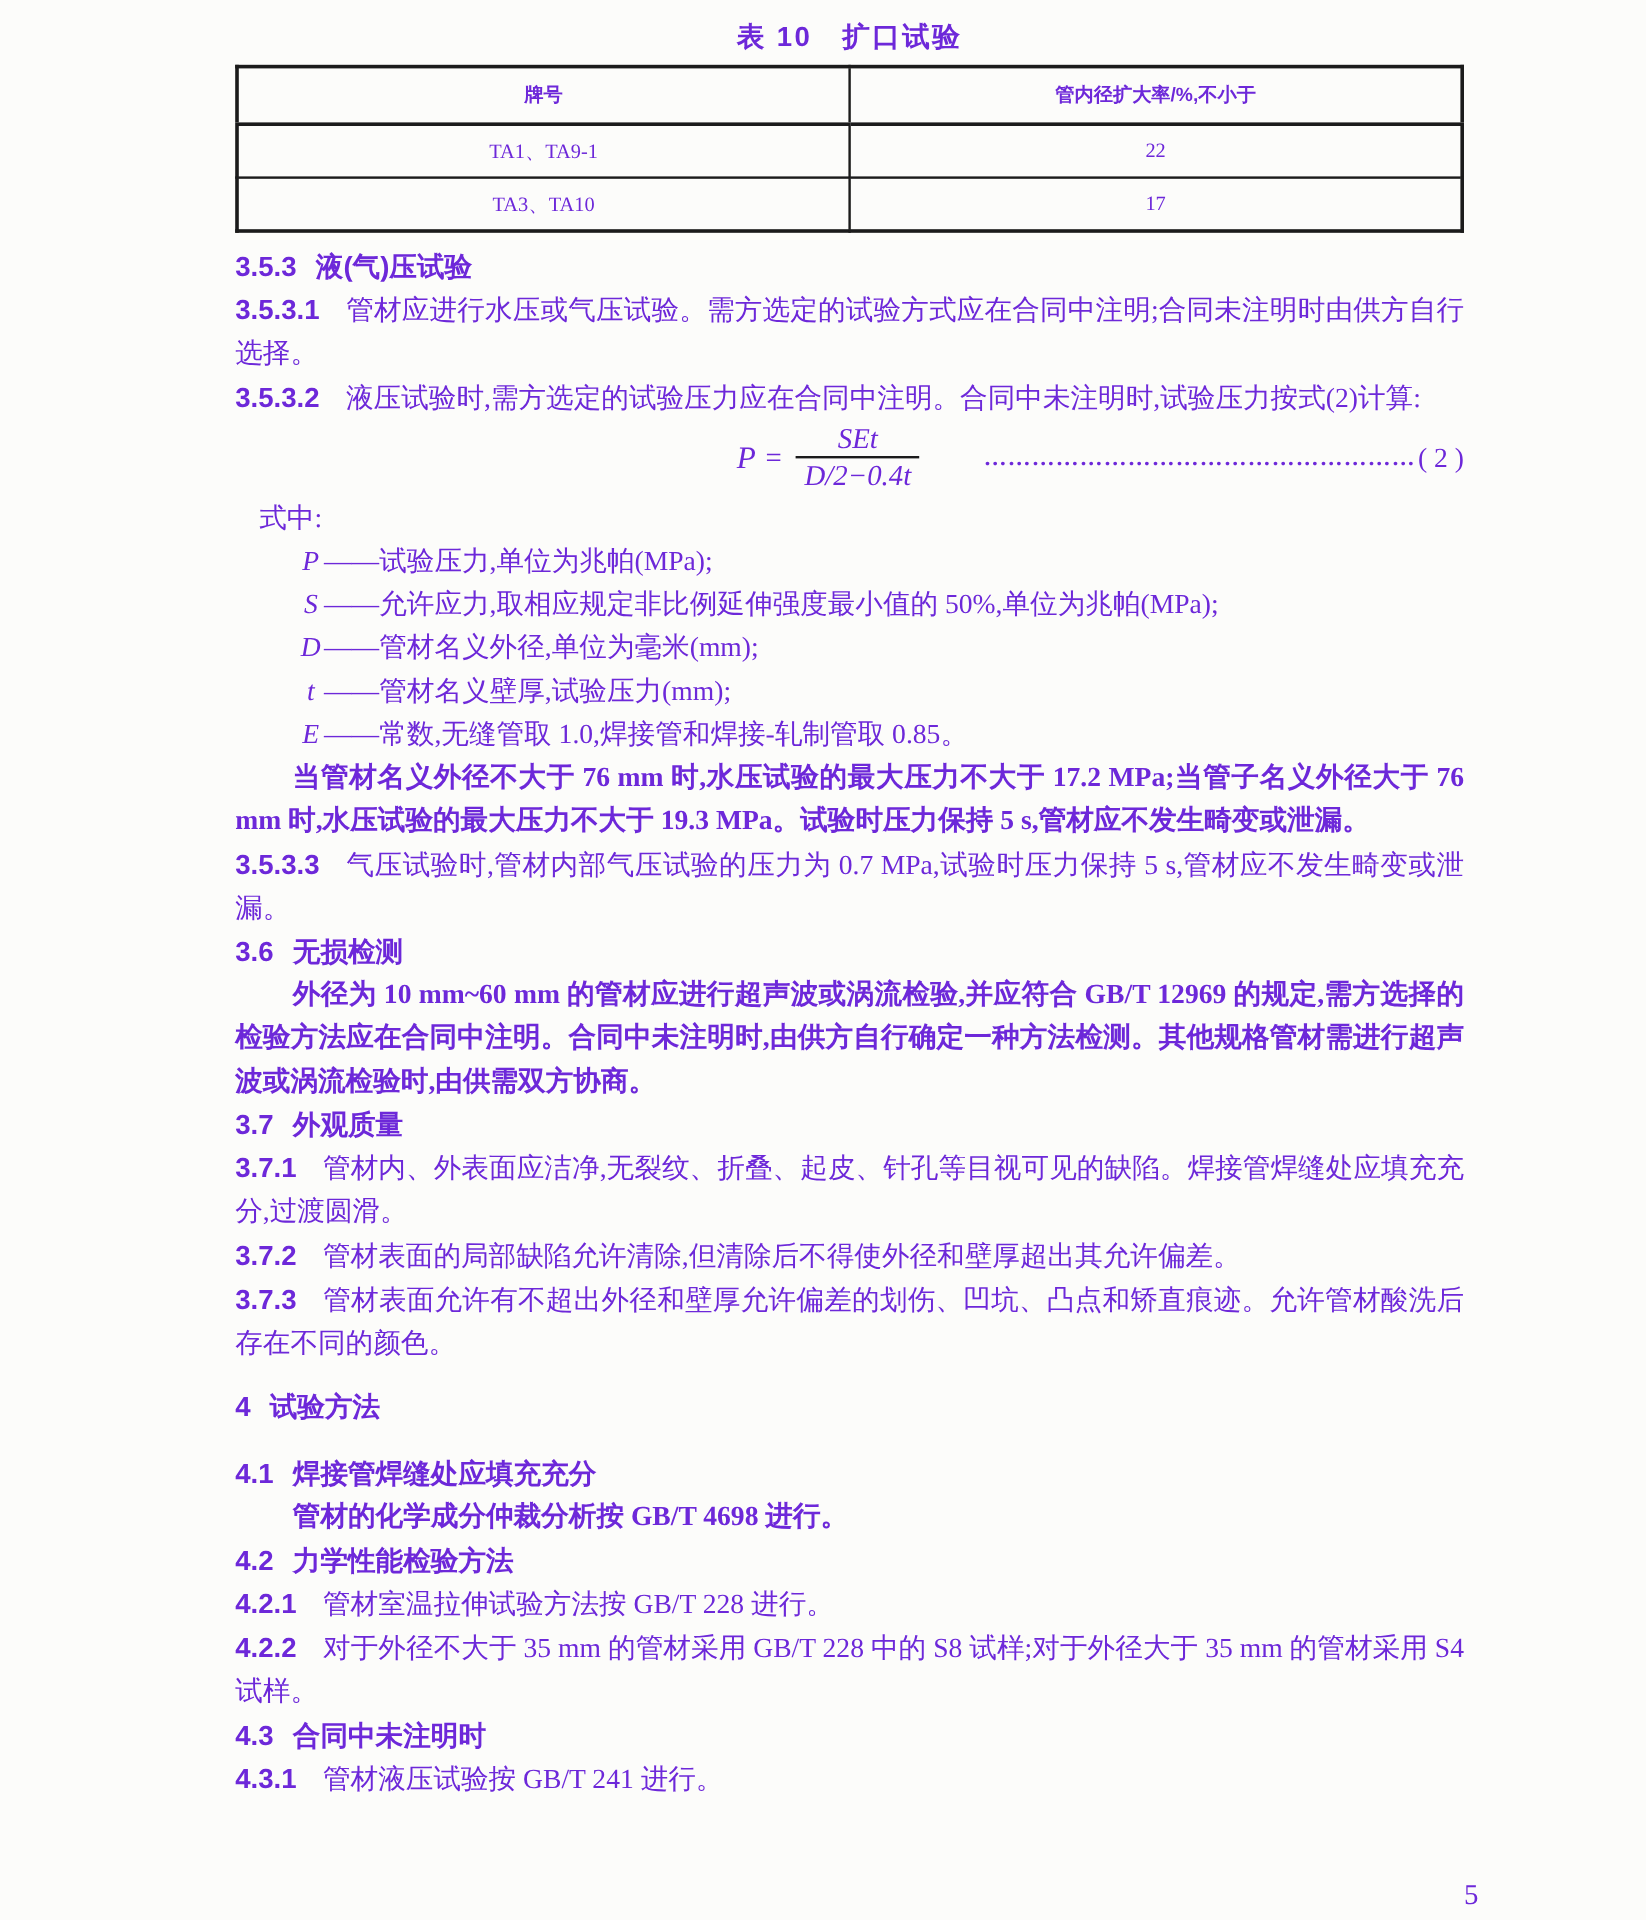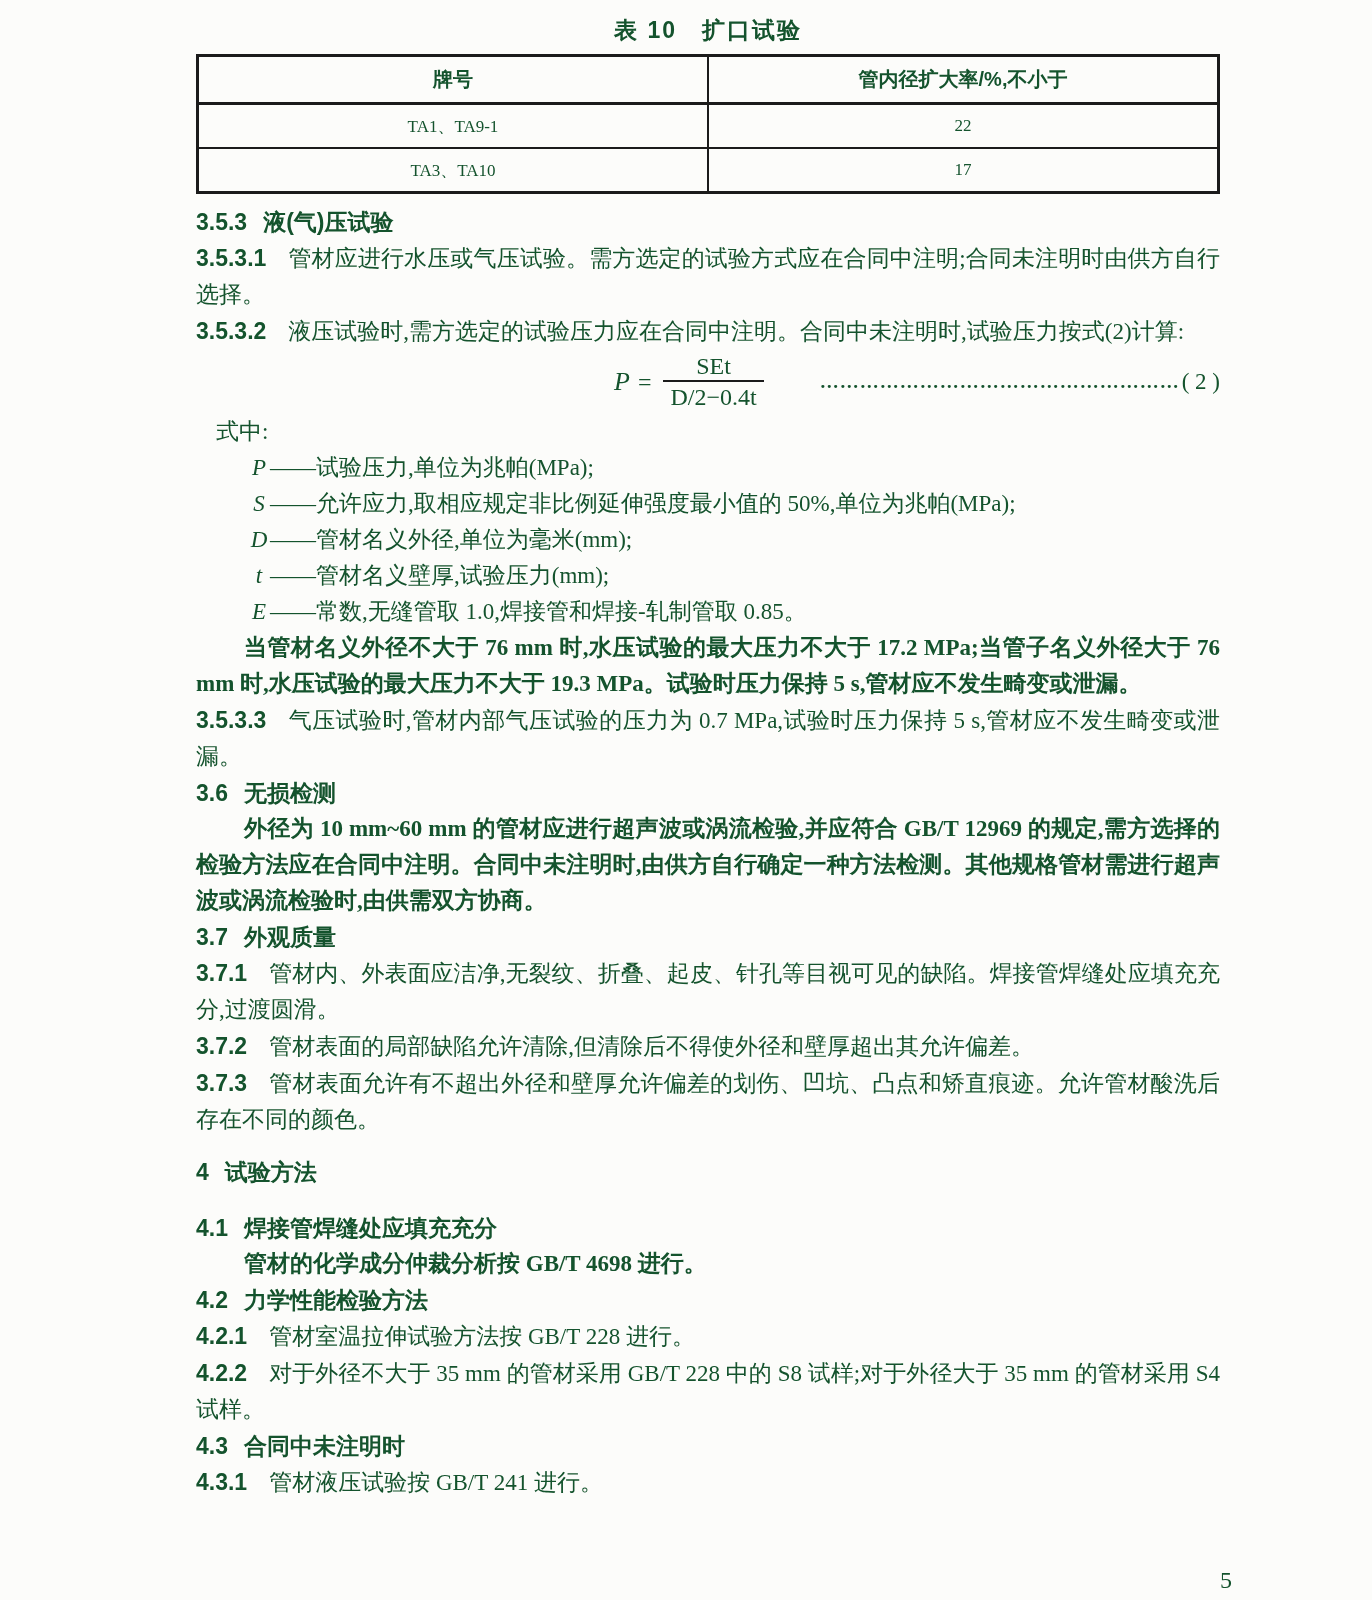--- a/index.html
+++ b/index.html
@@ -1,48 +1,48 @@
 <!DOCTYPE html>
 <html><head>
 <meta charset="utf-8">
 <style>
   html,body{margin:0;padding:0;background:#ffffff;}
   .page{
     width:1372px;height:1600px;box-sizing:border-box;position:relative;
-    background:#fcfcfa;color:#14532d;overflow:hidden;
+    background:#fcfcfa;color:#6d28d9;overflow:hidden;
     padding:14px 152px 0 196px;
     font-family:"Liberation Serif","DejaVu Serif",serif;
   }
   .tbl-title{
     text-align:center;font-family:"Liberation Sans","DejaVu Sans",sans-serif;
     font-weight:bold;font-size:23px;line-height:32px;margin:0 0 8px 0;letter-spacing:2px;
   }
   table.spec{width:100%;border-collapse:collapse;table-layout:fixed;border:3px solid #1b1b1b;}
   table.spec th{
     font-family:"Liberation Sans","DejaVu Sans",sans-serif;font-weight:bold;
-    font-size:20px;border:2px solid #1b1b1b;border-bottom:3px solid #1b1b1b;
+    font-size:16px;border:2px solid #1b1b1b;border-bottom:3px solid #1b1b1b;
     height:43px;text-align:center;font-weight:bold;
   }
   table.spec td{font-size:17px;border:2px solid #1b1b1b;text-align:center;height:40px;}
   .content{margin-top:10px;font-size:23px;line-height:36px;text-align:justify;}
   .h1,.h2{font-family:"Liberation Sans","DejaVu Sans",sans-serif;font-weight:bold;text-align:left;}
   .h2{margin:0;}
   .h1{margin:16px 0 20px 0;}
   .num{font-family:"Liberation Sans","DejaVu Sans",sans-serif;font-weight:bold;margin-right:22px;}
   .h2 .num,.h1 .num{margin-right:16px;}
   .clause{margin:0;}
   .para-ind{margin:0;text-indent:48px;font-weight:bold;}
   .where-label{margin:0 0 0 20px;}
   .where-item{margin:0 0 0 52px;text-align:left;}
   .sym{display:inline-block;min-width:22px;text-align:center;font-style:italic;}
   .formula-row{display:flex;align-items:center;height:60px;margin:2px 0 2px 0;}
   .f-spacer{width:418px;flex:none;}
   .f-lhs{font-style:italic;font-size:26px;flex:none;}
   .f-eq{font-size:24px;margin:0 12px 0 8px;flex:none;}
-  .frac{display:inline-block;text-align:center;font-size:24px;line-height:1.12;flex:none;}
+  .frac{display:inline-block;text-align:center;font-style:italic;font-size:24px;line-height:1.12;flex:none;}
   .frac .nu{padding:0 6px;}
   .frac .de{border-top:2px solid #1b1b1b;padding:2px 7px 0 7px;}
   .f-dots{
     flex:1;overflow:hidden;white-space:nowrap;direction:rtl;
     font-weight:bold;font-size:19px;letter-spacing:1px;padding-left:66px;
   }
   .f-no{font-size:23px;margin-left:2px;white-space:nowrap;flex:none;}
   .page-num{position:absolute;right:140px;bottom:6px;font-size:24px;}
 </style>
 </head>

